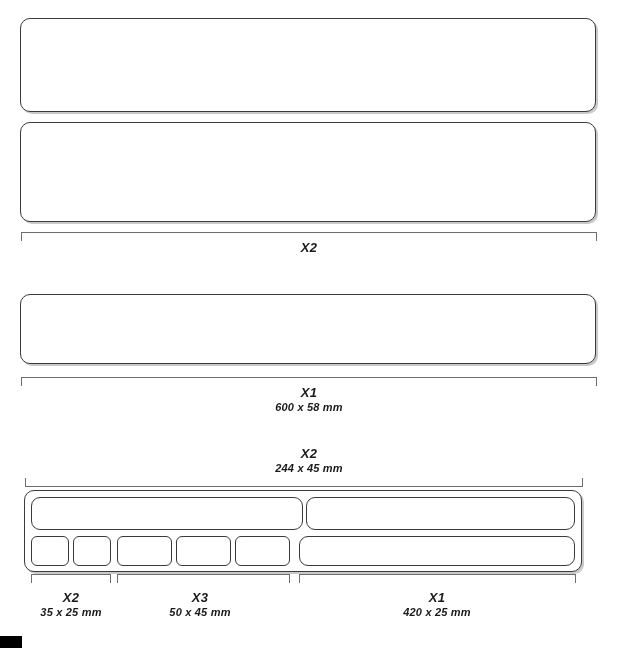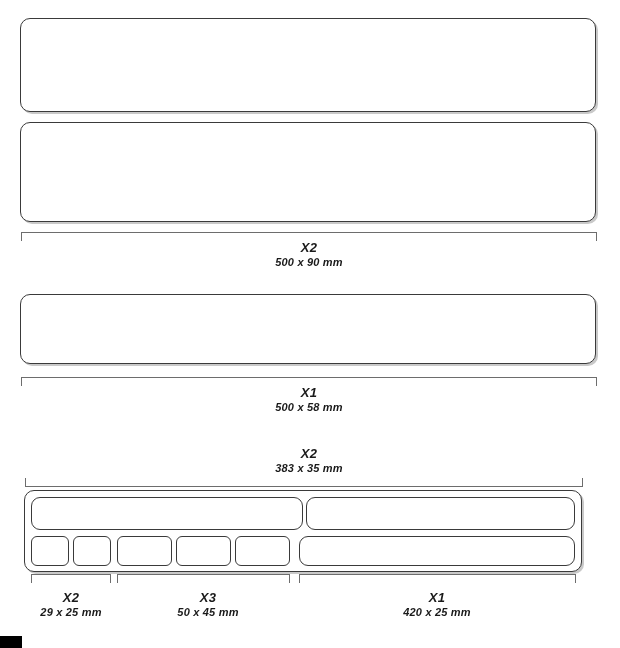--- a/index.html
+++ b/index.html
@@ -110,35 +110,34 @@
 <div id="canvas">
 
   <div class="plate shadowed" style="left:20px; top:18px; width:576px; height:94px;"></div>
 
   <div class="plate shadowed" style="left:20px; top:122px; width:576px; height:100px;"></div>
 
   <div class="bracket down" style="left:21px; top:232px; width:576px;"></div>
 
   <div class="dim-label" style="left:209px; top:240px; width:200px;">
     <span class="qty">X2</span>
-    <span class="size">500 x 90 mm</span>
   </div>
 
   <div class="plate shadowed" style="left:20px; top:294px; width:576px; height:70px;"></div>
 
   <div class="bracket down" style="left:21px; top:377px; width:576px;"></div>
 
   <div class="dim-label" style="left:209px; top:385px; width:200px;">
     <span class="qty">X1</span>
-    <span class="size">500 x 58 mm</span>
+    <span class="size">600 x 58 mm</span>
   </div>
 
   <div class="dim-label" style="left:209px; top:446px; width:200px;">
     <span class="qty">X2</span>
-    <span class="size">383 x 35 mm</span>
+    <span class="size">244 x 45 mm</span>
   </div>
 
   <div class="bracket up" style="left:25px; top:478px; width:558px;"></div>
 
   <div class="assembly-frame" style="left:24px; top:490px; width:558px; height:82px;"></div>
 
   <div class="cell rounded-lg" style="left:31px; top:497px; width:272px; height:33px;"></div>
 
   <div class="cell rounded-lg" style="left:306px; top:497px; width:269px; height:33px;"></div>
 
@@ -150,24 +149,24 @@
   <div class="cell" style="left:235px; top:536px; width:55px; height:30px;"></div>
 
   <div class="cell rounded-lg" style="left:299px; top:536px; width:276px; height:30px;"></div>
 
   <div class="bracket down" style="left:31px; top:574px; width:80px;"></div>
   <div class="bracket down" style="left:117px; top:574px; width:173px;"></div>
   <div class="bracket down" style="left:299px; top:574px; width:277px;"></div>
 
   <div class="dim-label" style="left:21px; top:590px; width:100px;">
     <span class="qty">X2</span>
-    <span class="size">29 x 25 mm</span>
+    <span class="size">35 x 25 mm</span>
   </div>
 
-  <div class="dim-label" style="left:158px; top:590px; width:100px;">
+  <div class="dim-label" style="left:150px; top:590px; width:100px;">
     <span class="qty">X3</span>
     <span class="size">50 x 45 mm</span>
   </div>
 
   <div class="dim-label" style="left:387px; top:590px; width:100px;">
     <span class="qty">X1</span>
     <span class="size">420 x 25 mm</span>
   </div>
 
   <div class="corner-marker" style="left:0px; top:636px; width:22px; height:12px;"></div>

